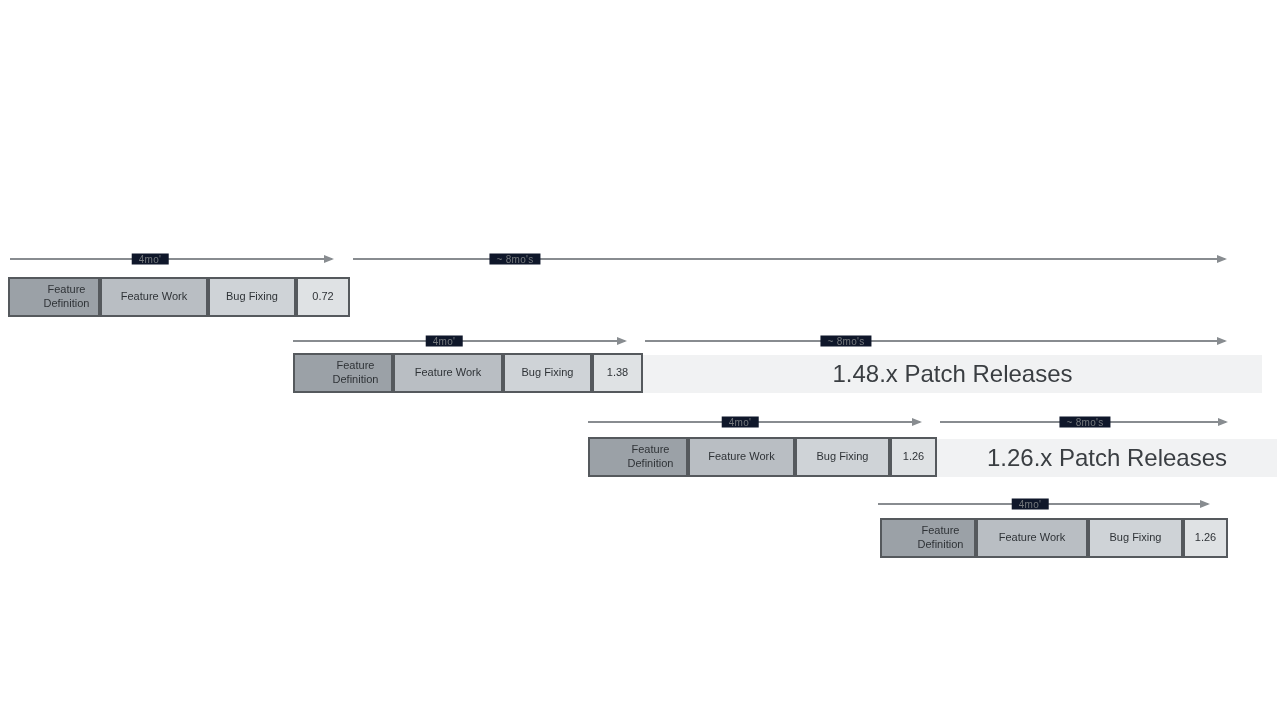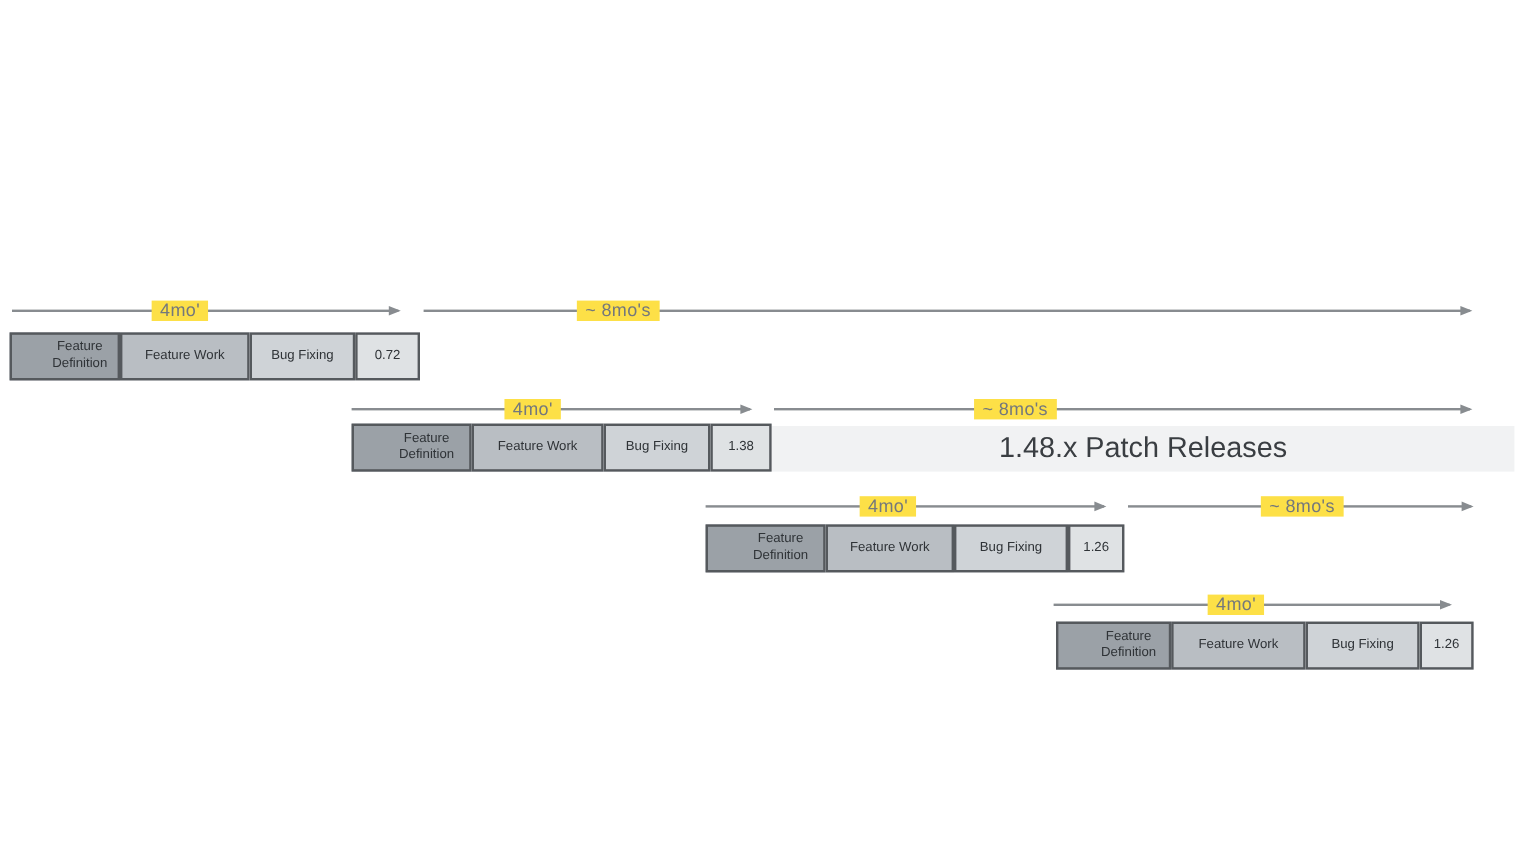--- a/index.html
+++ b/index.html
@@ -10,21 +10,21 @@
   .arrow{
     position:absolute;height:0;border-top:2px solid var(--arrow-line,#888c90);
   }
   .arrow .head{
     position:absolute;right:-2px;top:-5px;width:0;height:0;
     border-left:10px solid var(--arrow-line,#888c90);
     border-top:4px solid transparent;border-bottom:4px solid transparent;
   }
   .alabel{
     position:absolute;transform:translate(-50%,-50%);
-    background:#fde047;padding:0 7px;font-size:15px;letter-spacing:0.3px;
+    background:#0f172a;padding:0 7px;font-size:10px;letter-spacing:0.3px;
     color:var(--label-text,#74787c);white-space:nowrap;
   }
   .box{
     position:absolute;height:40px;box-sizing:border-box;
     border:2px solid var(--box-border,#55595d);
     display:flex;align-items:center;justify-content:center;text-align:center;
     font-size:11px;line-height:1.25;color:var(--box-text,#2f3337);
     padding:0 4px;
   }
   .fd{background:var(--feature-definition-bg,#9ba1a7);padding-left:29px;}
@@ -70,20 +70,21 @@
   <div class="box ver" style="left:592px;top:353px;width:51px">1.38</div>
 
   <div class="arrow" style="left:588px;top:421px;width:332px">
       <i class="head"></i>
     </div>
   <span class="alabel" style="left:740px;top:422px">4mo'</span>
   <div class="arrow" style="left:940px;top:421px;width:286px">
       <i class="head"></i>
     </div>
   <span class="alabel" style="left:1085px;top:422px">~ 8mo's</span>
+  <div class="bar" style="left:937px;top:439px;width:340px">1.26.x Patch Releases</div>
   <div class="box fd" style="left:588px;top:437px;width:100px">Feature Definition</div>
   <div class="box fw" style="left:688px;top:437px;width:107px">Feature Work</div>
   <div class="box bf" style="left:795px;top:437px;width:95px">Bug Fixing</div>
   <div class="box ver" style="left:890px;top:437px;width:47px">1.26</div>
 
   <div class="arrow" style="left:878px;top:503px;width:330px">
       <i class="head"></i>
     </div>
   <span class="alabel" style="left:1030px;top:504px">4mo'</span>
   <div class="box fd" style="left:880px;top:518px;width:96px">Feature Definition</div>

